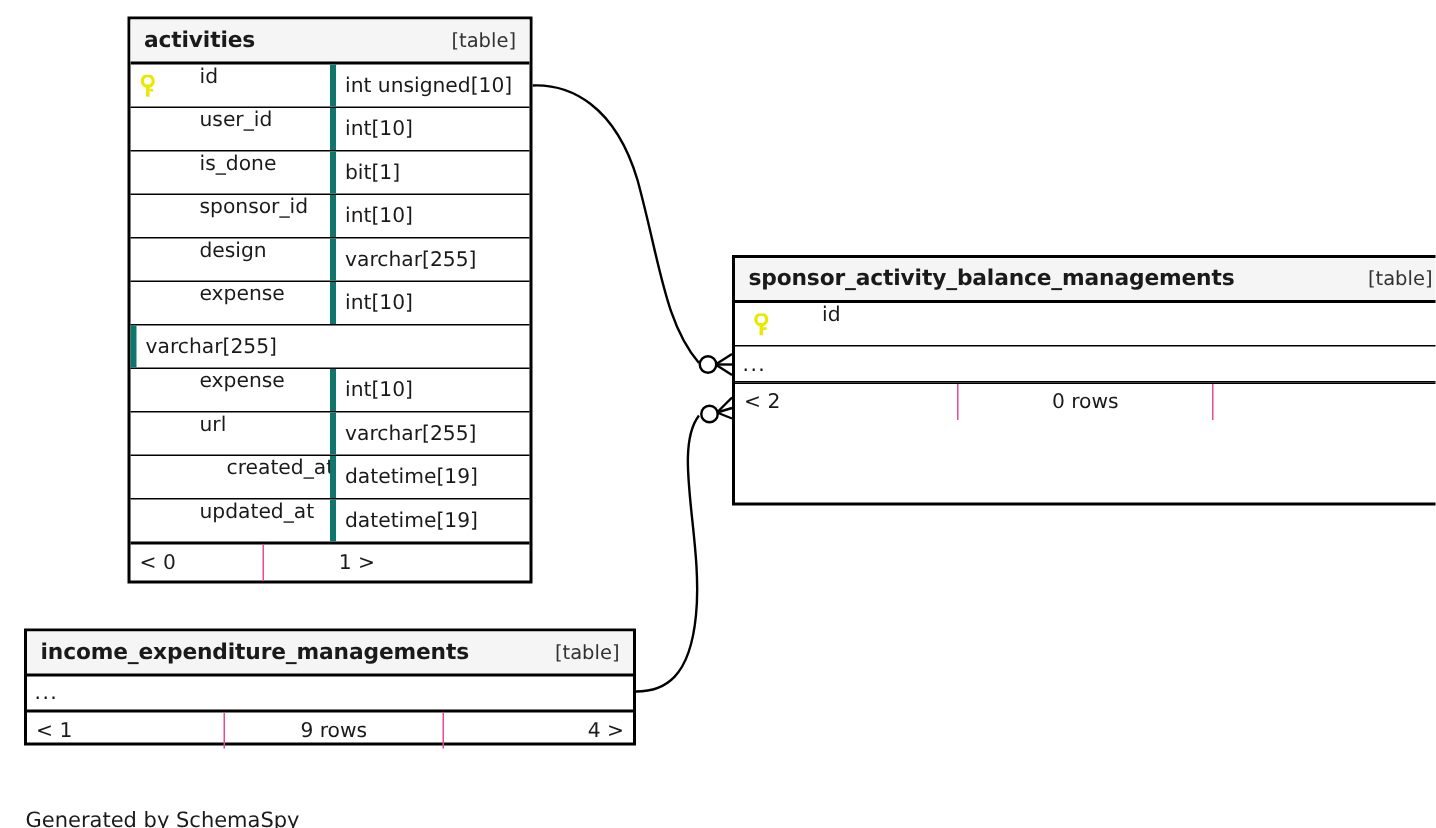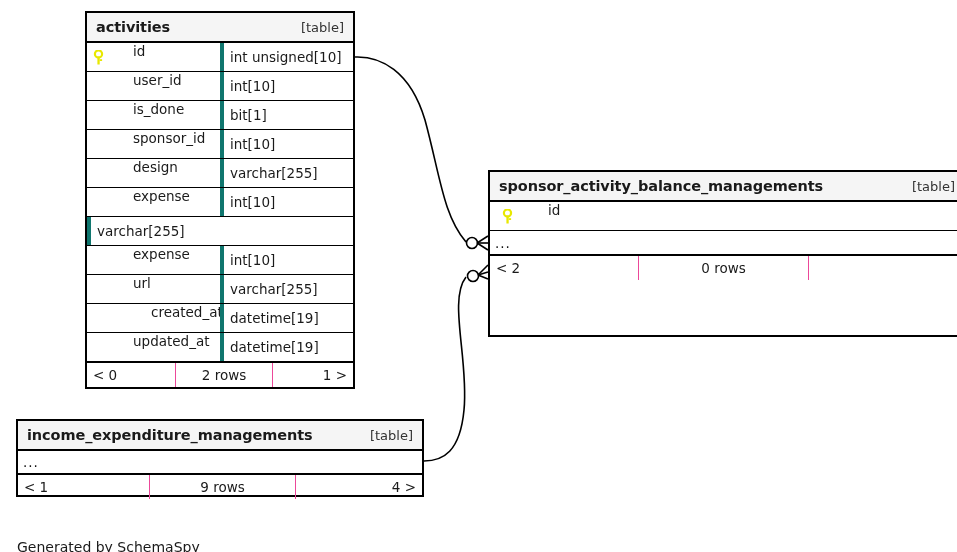--- a/index.html
+++ b/index.html
@@ -244,21 +244,20 @@
     <div class="col-row">
       <div class="col-name-cell" style="width:133px;">
         <span class="keyslot"></span>
         <span class="col-label">updated_at</span>
       </div>
       <div class="col-type-cell" style="width:133px;">datetime[19]</div>
     </div>
 
     <div class="foot-row">
       <div class="foot-cell fc-left" style="width:88px;">&lt; 0</div>
-      <div class="foot-cell fc-center" style="width:97px;">2 rows</div>
       <div class="foot-cell fc-right" style="width:81px;">1 &gt;</div>
     </div>
   </div>
 
   <div class="table-box" id="tbl-sabm">
     <div class="tbl-header">
       <span class="tbl-name">sponsor_activity_balance_managements</span>
       <span class="tbl-kind">[table]</span>
     </div>
 

